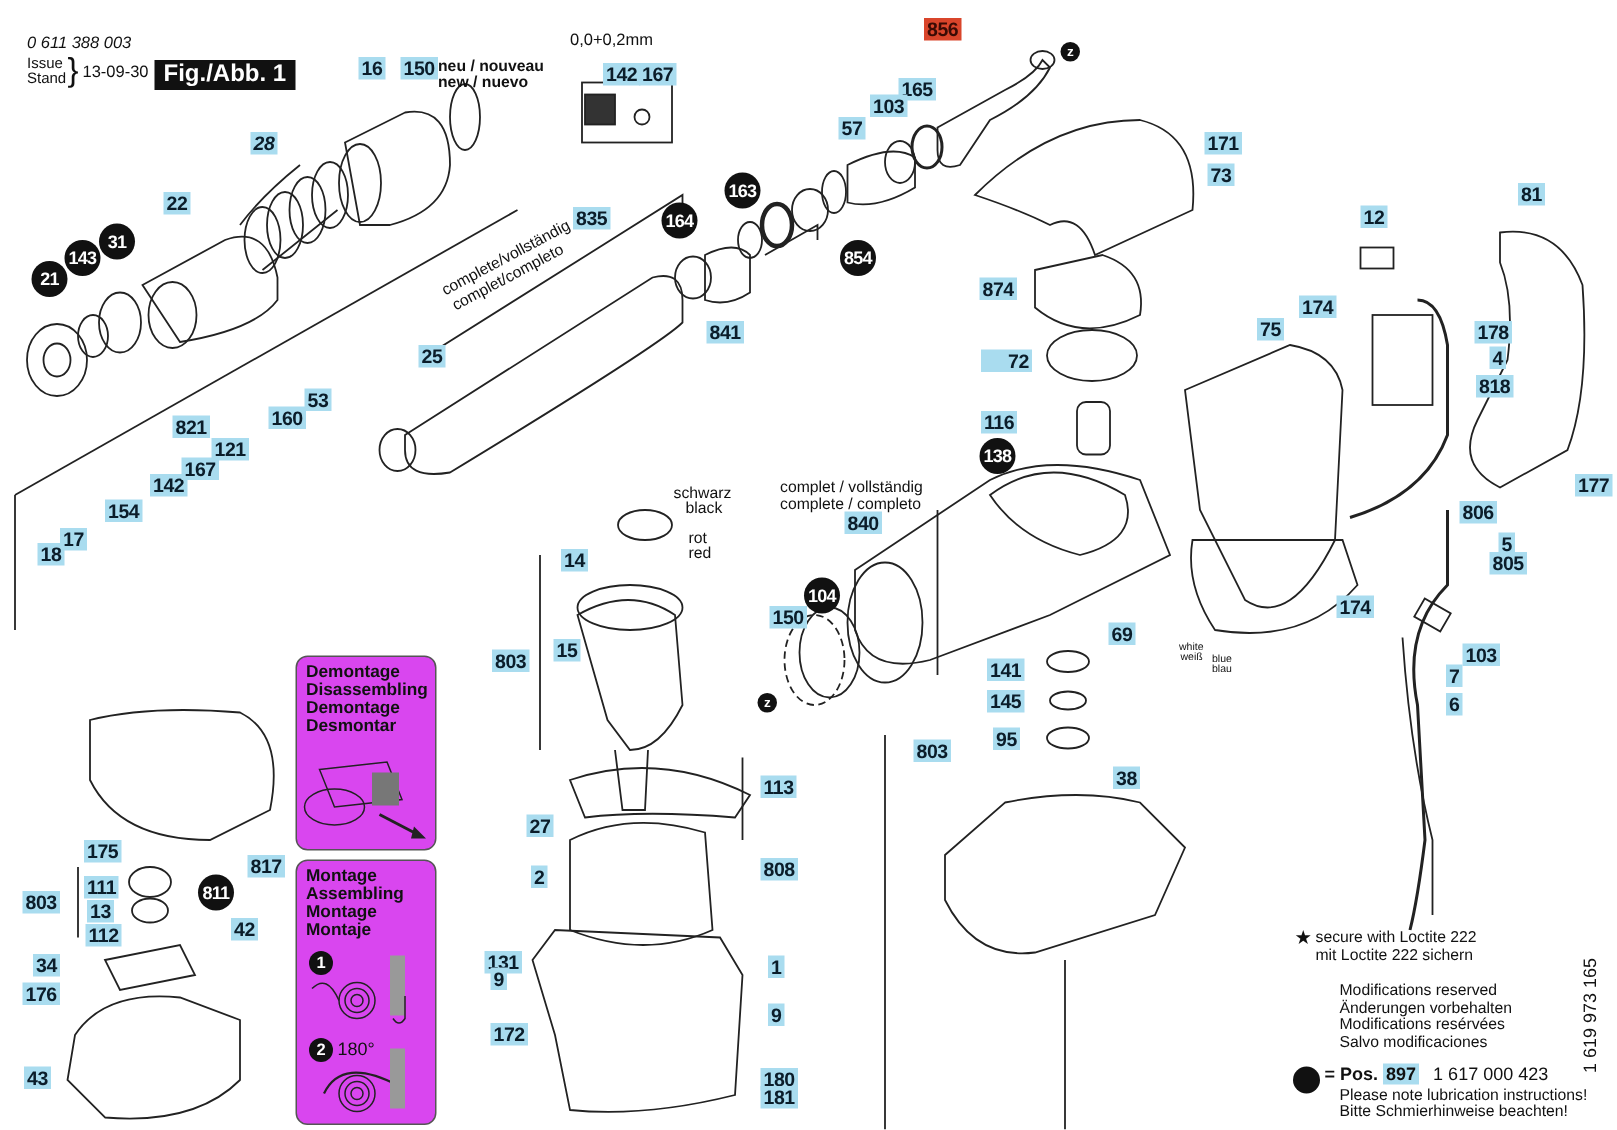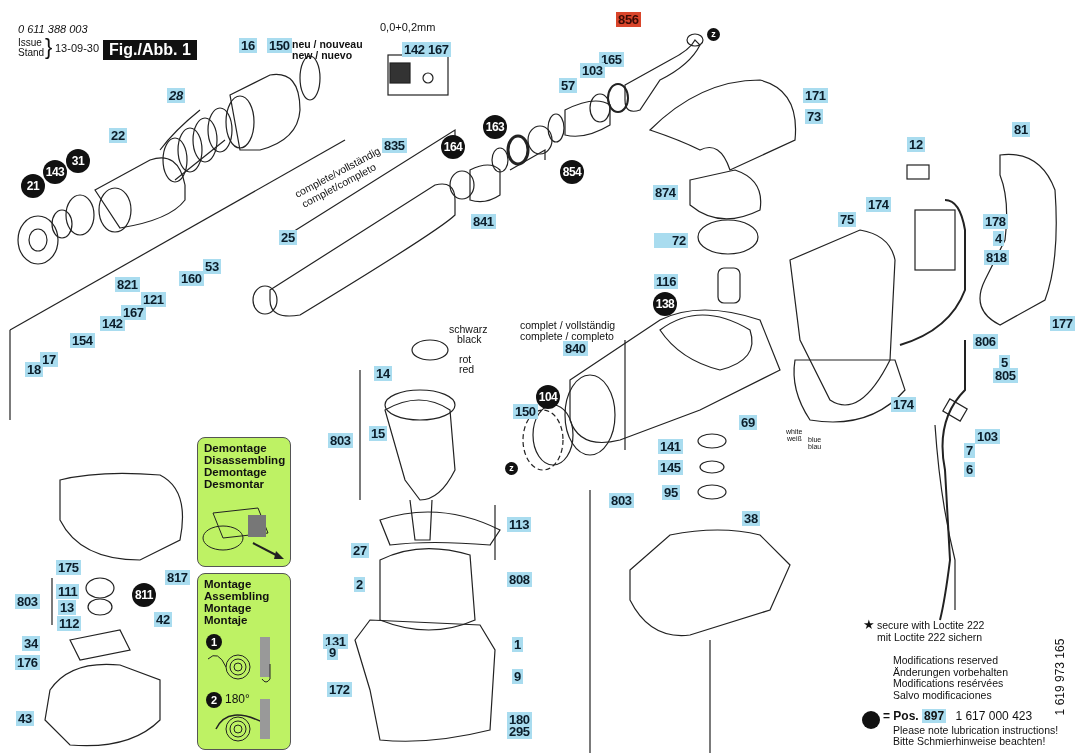--- a/index.html
+++ b/index.html
@@ -5,21 +5,21 @@
   html,body{margin:0;padding:0;background:#fff;}
   body{width:1078px;height:753px;position:relative;overflow:hidden;font-family:"Liberation Sans",sans-serif;color:#111;}
   .abs{position:absolute;}
   .lbl{position:absolute;background:#a9dcef;color:#0b1d2a;font-weight:bold;font-size:13px;line-height:15px;padding:0 2px;letter-spacing:-0.3px;white-space:nowrap;}
   .lbl.red{background:#d9452b;color:#3a0b05;}
   .dot{position:absolute;background:#111;color:#fff;font-weight:bold;font-size:12px;border-radius:50%;width:24px;height:24px;line-height:24px;text-align:center;letter-spacing:-0.5px;}
   .z{position:absolute;background:#111;color:#fff;font-weight:bold;font-size:9px;border-radius:50%;width:13px;height:13px;line-height:13px;text-align:center;}
   .note{position:absolute;font-size:10.5px;line-height:11px;color:#111;white-space:nowrap;}
   .hdr{position:absolute;font-size:11px;line-height:12px;}
   .figbox{position:absolute;background:#111;color:#fff;font-weight:bold;font-size:16px;padding:1px 6px;}
-  .panel{position:absolute;border:1.5px solid #555;border-radius:8px;background:#bef264;}
+  .panel{position:absolute;border:1.5px solid #555;border-radius:8px;background:#d946ef;}
   .panel .t{font-weight:bold;font-size:11.5px;line-height:12px;margin:4px 0 0 6px;}
   .legend{position:absolute;font-size:10.5px;line-height:11.5px;}
   svg.draw{position:absolute;left:0;top:0;}
   .draw line,.draw path,.draw ellipse,.draw rect,.draw polyline,.draw circle{fill:none;stroke:#222;stroke-width:1.2;}
 </style>
 </head>
 <body>
 
 <svg class="draw" width="1078" height="753">
 
@@ -191,21 +191,21 @@
 <div class="lbl" style="left:507px;top:517px;">113</div>
 <div class="lbl" style="left:351px;top:543px;">27</div>
 <div class="lbl" style="left:354px;top:577px;">2</div>
 <div class="lbl" style="left:507px;top:572px;">808</div>
 <div class="lbl" style="left:323px;top:634px;">131</div>
 <div class="lbl" style="left:327px;top:645px;">9</div>
 <div class="lbl" style="left:512px;top:637px;">1</div>
 <div class="lbl" style="left:512px;top:669px;">9</div>
 <div class="lbl" style="left:327px;top:682px;">172</div>
 <div class="lbl" style="left:507px;top:712px;">180</div>
-<div class="lbl" style="left:507px;top:724px;">295</div>
+<div class="lbl" style="left:507px;top:724px;">181</div>
 <div class="lbl" style="left:56px;top:560px;">175</div>
 <div class="lbl" style="left:56px;top:584px;">111</div>
 <div class="lbl" style="left:58px;top:600px;">13</div>
 <div class="lbl" style="left:57px;top:616px;">112</div>
 <div class="lbl" style="left:15px;top:594px;">803</div>
 <div class="lbl" style="left:165px;top:570px;">817</div>
 <div class="lbl" style="left:154px;top:612px;">42</div>
 <div class="lbl" style="left:22px;top:636px;">34</div>
 <div class="lbl" style="left:15px;top:655px;">176</div>
 <div class="lbl" style="left:16px;top:711px;">43</div>

